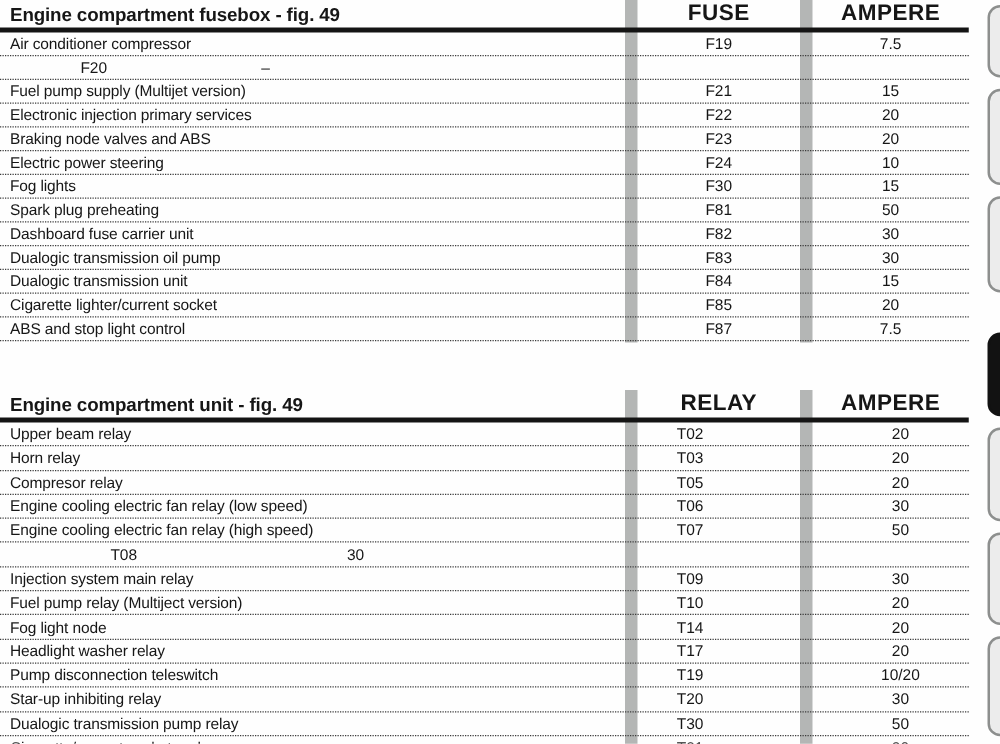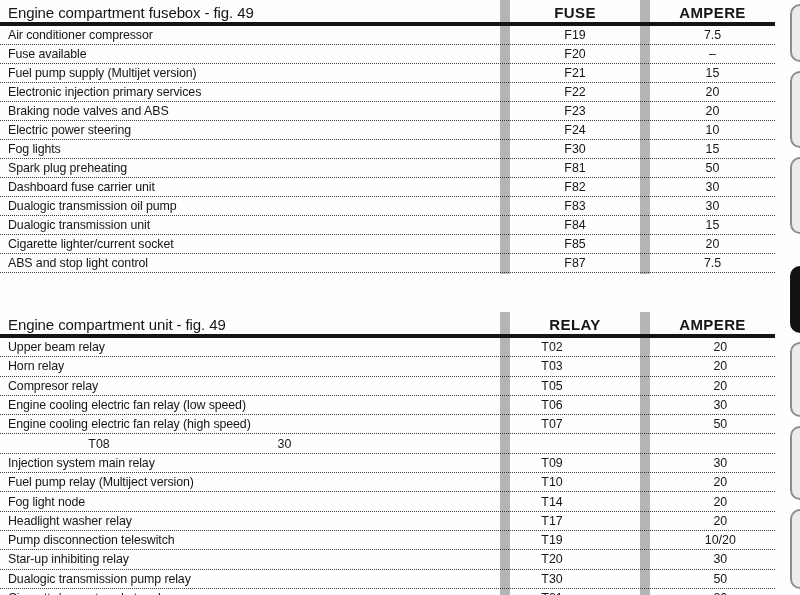--- a/index.html
+++ b/index.html
@@ -73,25 +73,25 @@
     text-align: center;
     font-size: 12.4px;
   }
   .cell.amp {
     width: 125px;
     text-align: center;
     font-size: 12.4px;
   }
   .table-title {
     font-size: 15px;
-    font-weight: normal;
+    font-weight: bold;
     letter-spacing: -0.1px;
   }
   .colhead {
-    font-size: 15px;
+    font-size: 18px;
     font-weight: bold;
     letter-spacing: 0.4px;
   }
   .thead .cell.desc { align-self: flex-end; }
   
   .side-tabs {
     position: absolute;
     top: 0;
     right: 0;
     width: 14px;
@@ -136,21 +136,20 @@
     <div class="rule"></div>
     <div class="rows">
         <div class="row">
           <div class="cell desc">Air conditioner compressor</div>
           <div class="sp"></div>
           <div class="cell code">F19</div>
           <div class="sp"></div>
           <div class="cell amp">7.5</div>
         </div>
         <div class="row">
-          <div class="cell desc">Fuse available</div>
           <div class="sp"></div>
           <div class="cell code">F20</div>
           <div class="sp"></div>
           <div class="cell amp">–</div>
         </div>
         <div class="row">
           <div class="cell desc">Fuel pump supply (Multijet version)</div>
           <div class="sp"></div>
           <div class="cell code">F21</div>
           <div class="sp"></div>

